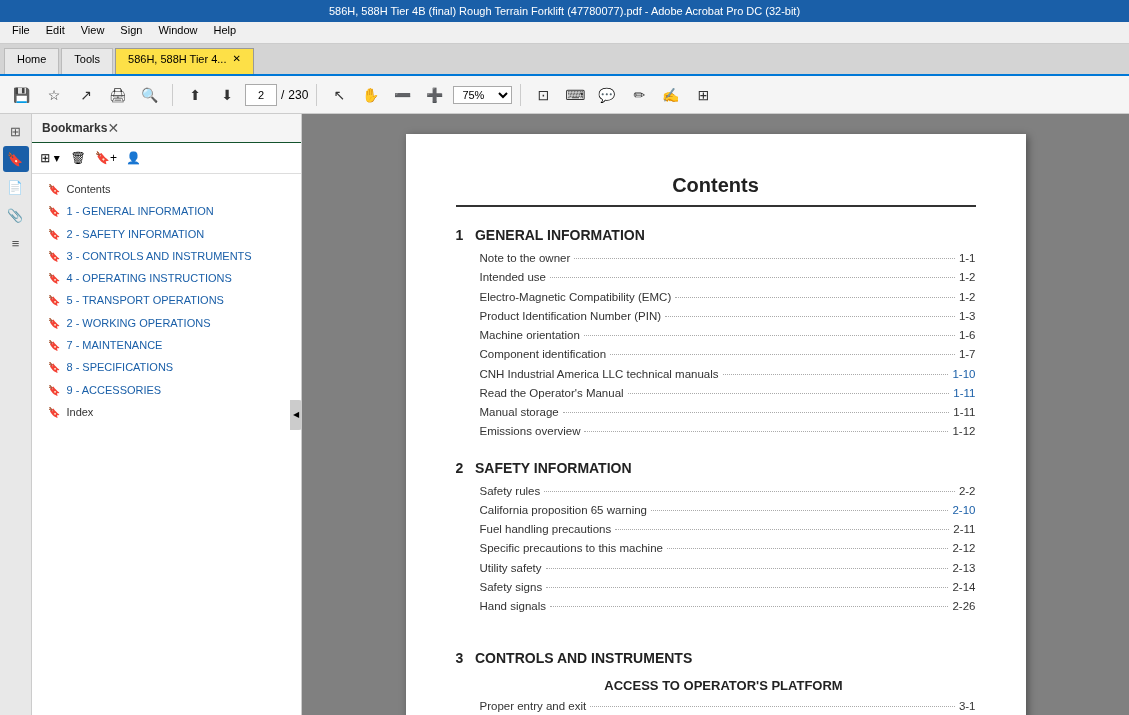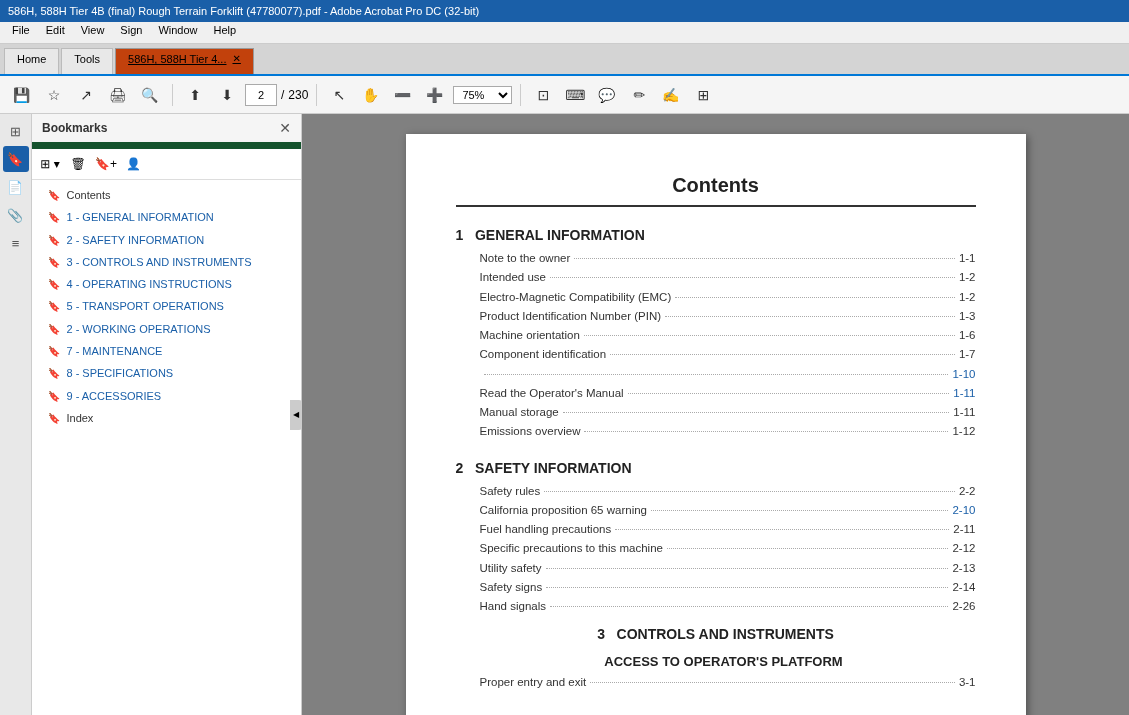--- a/index.html
+++ b/index.html
@@ -7,20 +7,21 @@
 
     
     .title-bar {
       background: #1a5fa8;
       color: white;
       padding: 4px 8px;
       font-size: 11px;
       display: flex;
       align-items: center;
       height: 22px;
+      justify-content: center;
     }
 
     
     .menu-bar {
       background: #f0f0f0;
       display: flex;
       align-items: flex-start;
       height: 22px;
       padding: 0 4px;
       font-size: 11px;
@@ -45,23 +46,22 @@
       padding: 4px 12px;
       font-size: 11px;
       cursor: pointer;
       border: 1px solid #bbb;
       border-bottom: none;
       background: #e8e8e8;
       height: 26px;
       margin-right: 2px;
     }
     .tab.active {
-      background: #c2410c;
+      background: #fde047;
       border-color: #999;
-      text-decoration: underline;
     }
     .tab-close {
       margin-left: 6px;
       font-size: 10px;
       cursor: pointer;
     }
 
     
     .toolbar {
       background: #f5f5f5;
@@ -122,23 +122,22 @@
       width: 270px;
       background: white;
       border-right: 1px solid #ccc;
       display: flex;
       flex-direction: column;
       flex-shrink: 0;
     }
     .bookmarks-header {
       display: flex;
       align-items: center;
-      justify-content: space-between;
       padding: 6px 10px;
-      border-bottom: 7px solid #14532d;
+      border-bottom: 1px solid #14532d;
       background: #f5f5f5;
     }
     .bookmarks-title {
       font-size: 12px;
       font-weight: bold;
       color: #333;
     }
     .bookmarks-toolbar {
       display: flex;
       align-items: center;
@@ -471,20 +470,21 @@
         <span class="toc-entry-text">Machine orientation</span>
         <span class="toc-dots"></span>
         <span class="toc-page black">1-6</span>
       </div>
       <div class="toc-entry">
         <span class="toc-entry-text">Component identification</span>
         <span class="toc-dots"></span>
         <span class="toc-page black">1-7</span>
       </div>
       <div class="toc-entry">
+        <span class="toc-entry-text">CNH Industrial America LLC technical manuals</span>
         <span class="toc-dots"></span>
         <span class="toc-page">1-10</span>
       </div>
       <div class="toc-entry">
         <span class="toc-entry-text">Read the Operator's Manual</span>
         <span class="toc-dots"></span>
         <span class="toc-page">1-11</span>
       </div>
       <div class="toc-entry">
         <span class="toc-entry-text">Manual storage</span>
@@ -530,21 +530,21 @@
         <span class="toc-entry-text">Safety signs</span>
         <span class="toc-dots"></span>
         <span class="toc-page black">2-14</span>
       </div>
       <div class="toc-entry">
         <span class="toc-entry-text">Hand signals</span>
         <span class="toc-dots"></span>
         <span class="toc-page black">2-26</span>
       </div>
 
-      <div class="toc-section-header" style="margin-top:10px;text-align:center;">
+      <div class="toc-section-header" style="margin-top:34px;">
         <span>3&nbsp;&nbsp;</span>
         <span>CONTROLS AND INSTRUMENTS</span>
       </div>
       <div class="toc-sub-header">
         <span>ACCESS TO OPERATOR'S PLATFORM</span>
       </div>
       <div class="toc-entry">
         <span class="toc-entry-text">Proper entry and exit</span>
         <span class="toc-dots"></span>
         <span class="toc-page black">3-1</span>

